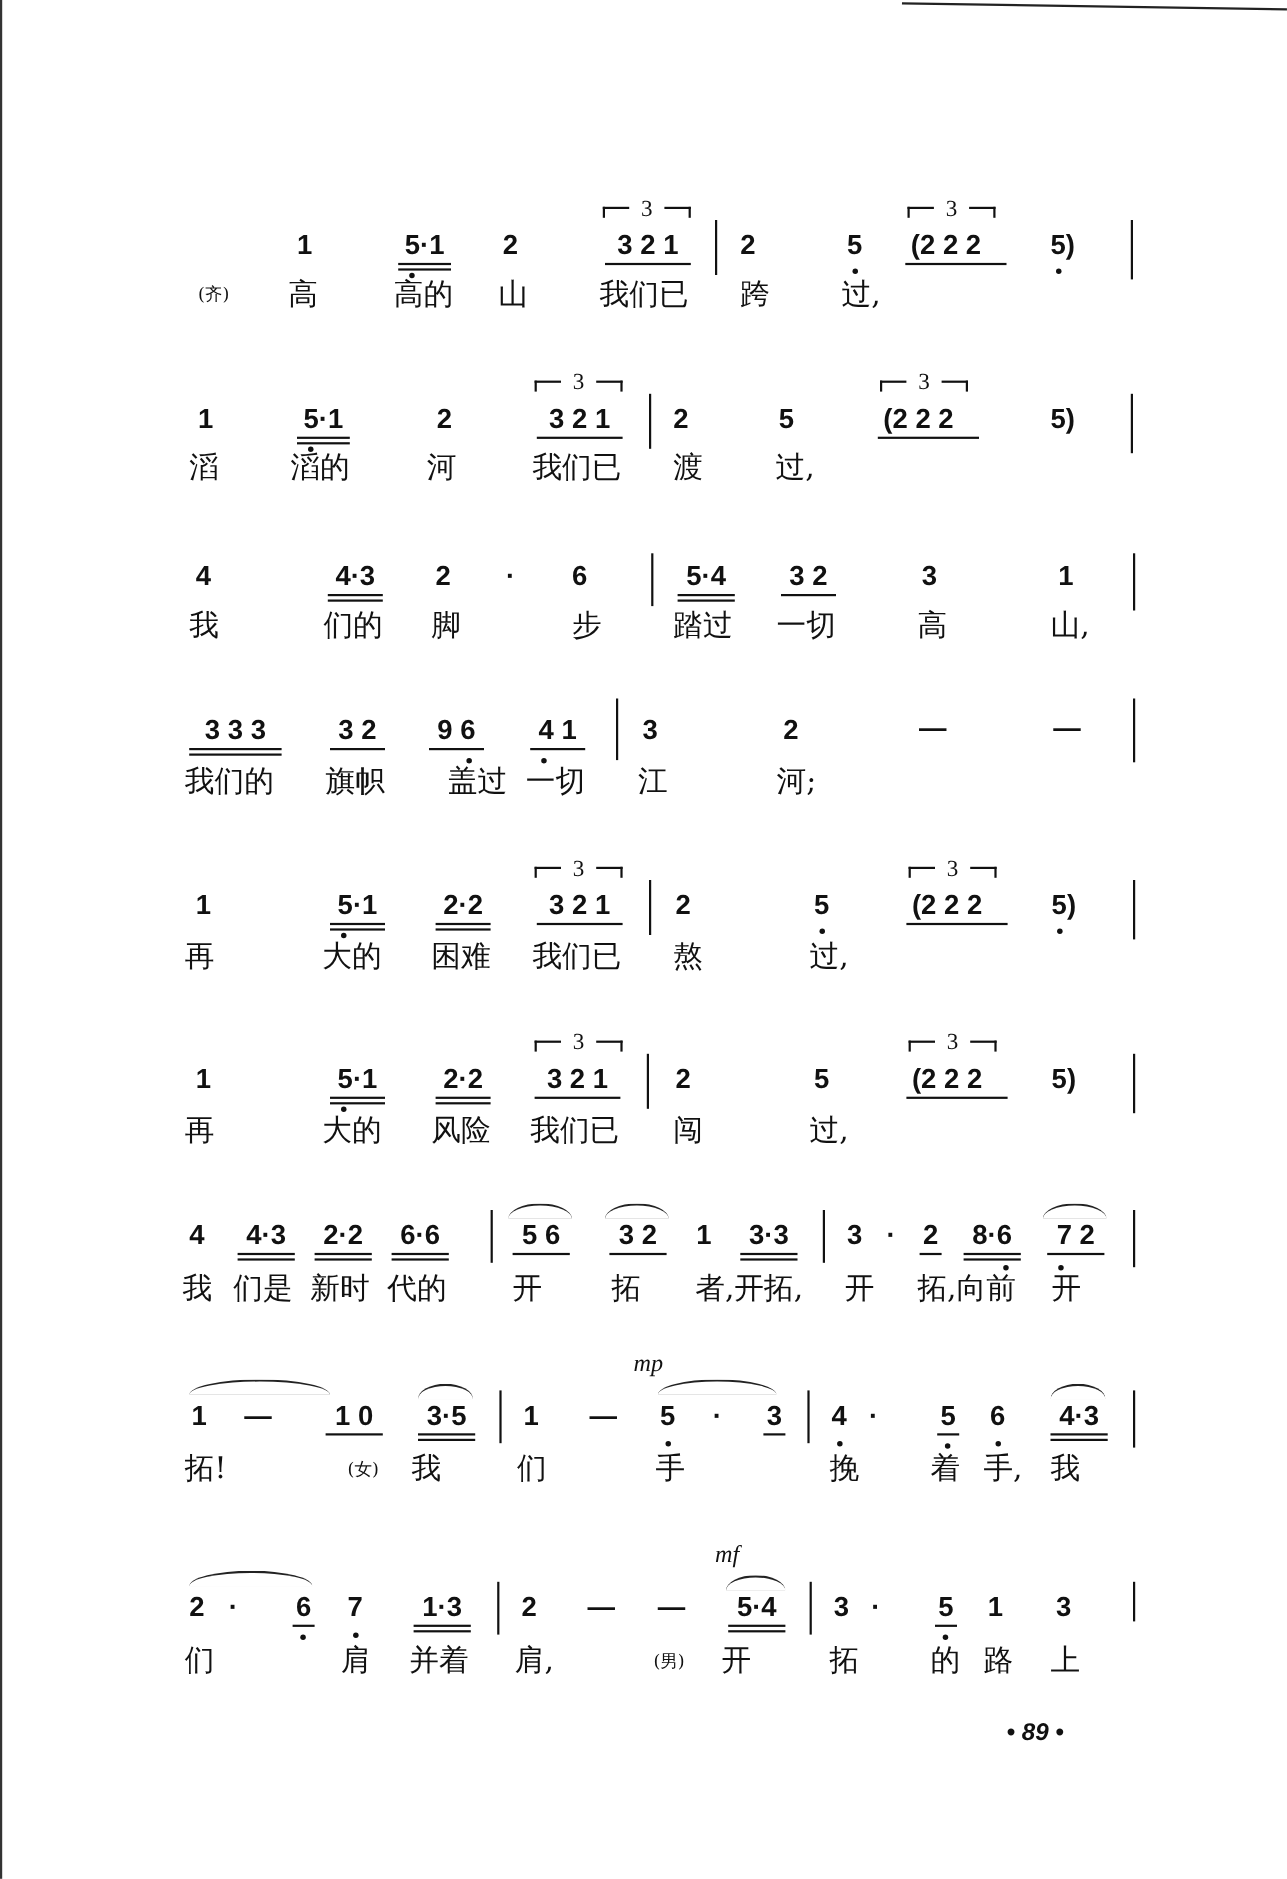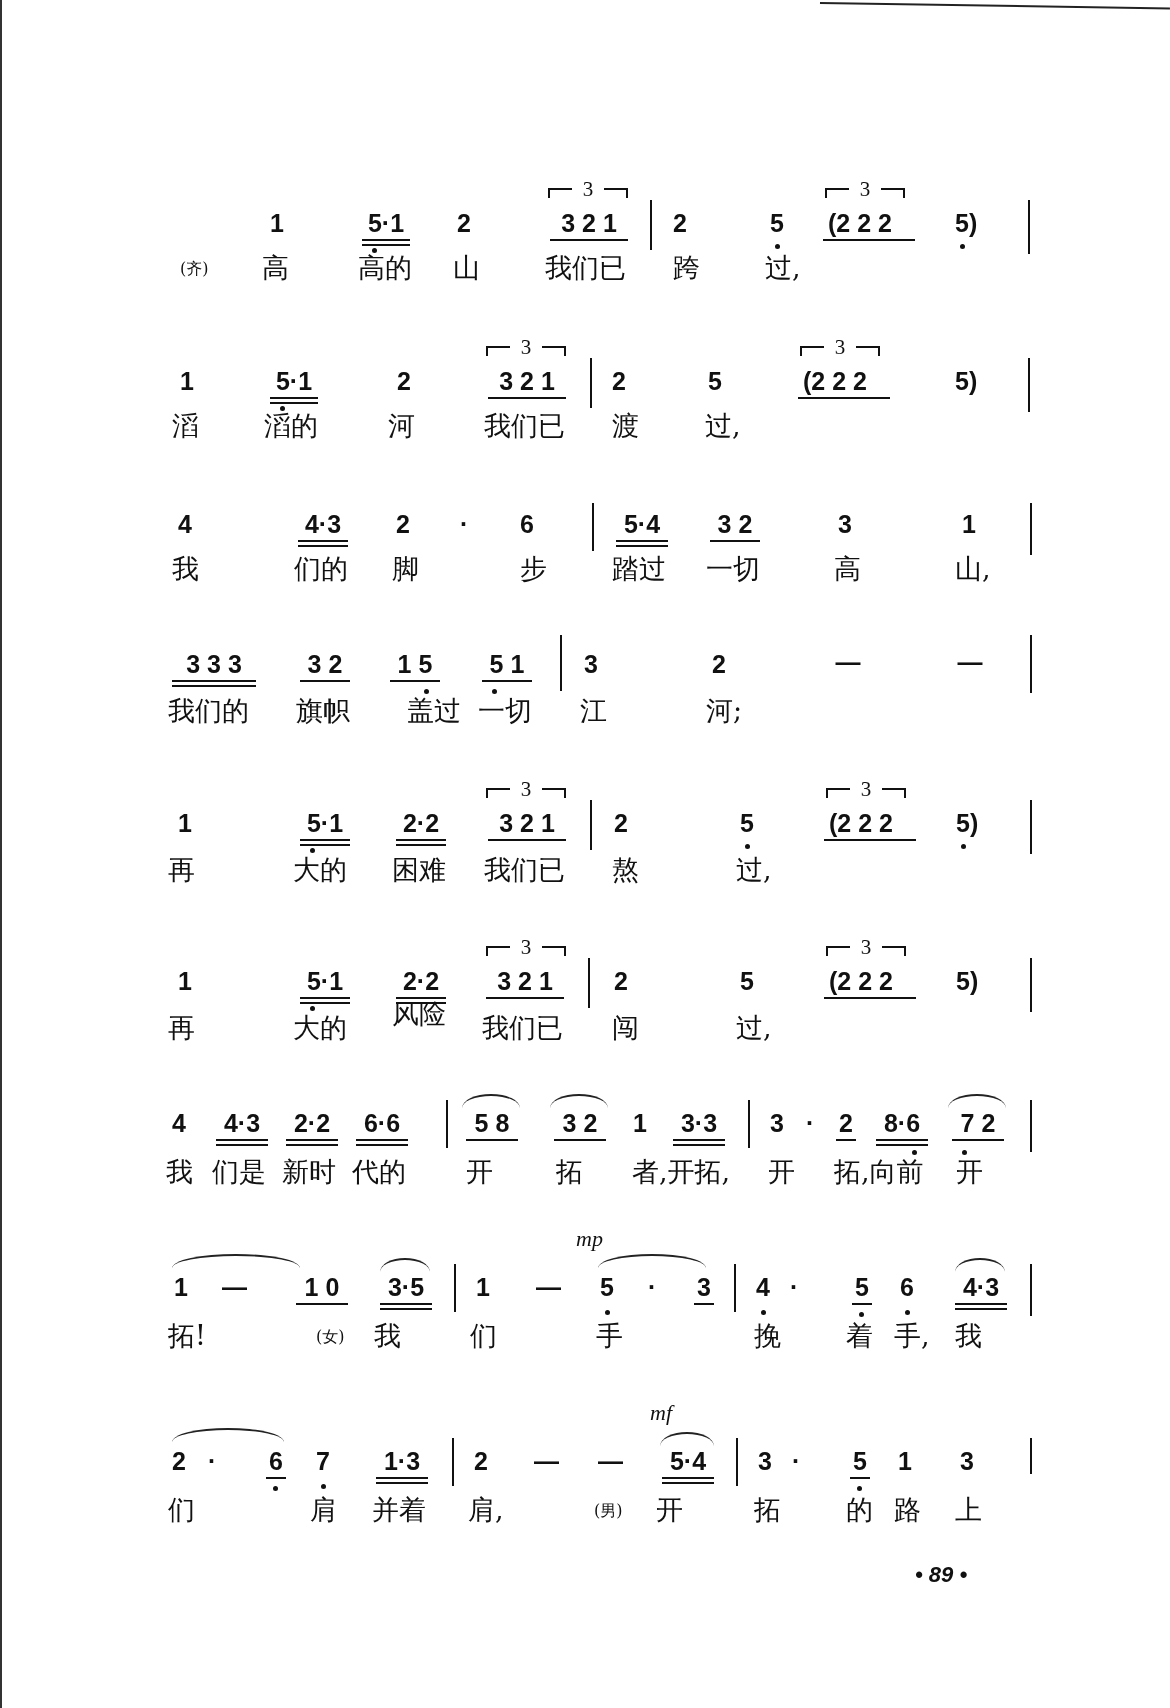--- a/index.html
+++ b/index.html
@@ -99,22 +99,22 @@
   <span class="tok lyr" style="left:520px;top:48px">步</span>
   <span class="tok lyr" style="left:612px;top:48px">踏过</span>
   <span class="tok lyr" style="left:706px;top:48px">一切</span>
   <span class="tok lyr" style="left:834px;top:48px">高</span>
   <span class="tok lyr" style="left:955px;top:48px">山,</span>
 </div>
 
 <div class="system" style="top:645px">
   <span class="tok note" style="left:172px;top:4px;width:84px"><span>3 3 3</span><i class="u u1"></i><i class="u u2"></i></span>
   <span class="tok note" style="left:300px;top:4px;width:50px"><span>3 2</span><i class="u u1"></i></span>
-  <span class="tok note" style="left:390px;top:4px;width:50px"><span>1 5</span><i class="u u1"></i><i class="dotb" style="left:34px;top:40px"></i></span>
-  <span class="tok note" style="left:482px;top:4px;width:50px"><span>5 1</span><i class="u u1"></i><i class="dotb" style="left:10px;top:40px"></i></span>
+  <span class="tok note" style="left:390px;top:4px;width:50px"><span>9 6</span><i class="u u1"></i><i class="dotb" style="left:34px;top:40px"></i></span>
+  <span class="tok note" style="left:482px;top:4px;width:50px"><span>4 1</span><i class="u u1"></i><i class="dotb" style="left:10px;top:40px"></i></span>
   <div class="bar" style="left:560px;top:-10px;height:56px"></div>
   <span class="tok note" style="left:584px;top:4px">3</span>
   <span class="tok note" style="left:712px;top:4px">2</span>
   <span class="tok note" style="left:828px;top:2px;width:40px">—</span>
   <span class="tok note" style="left:950px;top:2px;width:40px">—</span>
   <div class="bar" style="left:1030px;top:-10px;height:58px"></div>
 
   <span class="tok lyr" style="left:168px;top:50px">我们的</span>
   <span class="tok lyr" style="left:296px;top:50px">旗帜</span>
   <span class="tok lyr" style="left:407px;top:50px">盖过</span>
@@ -156,37 +156,37 @@
   <span class="tok note" style="left:486px;top:8px;width:78px"><span>3 2 1</span><i class="u u1"></i></span>
   <div class="bar" style="left:588px;top:0;height:50px"></div>
   <span class="tok note" style="left:614px;top:8px">2</span>
   <span class="tok note" style="left:740px;top:8px">5</span>
   <span class="tok note" style="left:806px;top:8px;width:110px"><span>(2 2 2</span><i class="u u1" style="left:18px"></i></span>
   <span class="tok note" style="left:956px;top:8px">5)</span>
   <div class="bar" style="left:1030px;top:0;height:54px"></div>
 
   <span class="tok lyr" style="left:168px;top:54px">再</span>
   <span class="tok lyr" style="left:293px;top:54px">大的</span>
-  <span class="tok lyr" style="left:392px;top:40px">风险</span>
+  <span class="tok lyr" style="left:392px;top:54px">风险</span>
   <span class="tok lyr" style="left:482px;top:54px">我们已</span>
   <span class="tok lyr" style="left:612px;top:54px">闯</span>
   <span class="tok lyr" style="left:736px;top:54px">过,</span>
 </div>
 
 <div class="system" style="top:1098px">
   <div class="slur" style="left:462px;top:-4px;width:58px"></div>
   <div class="slur" style="left:550px;top:-4px;width:58px"></div>
   <div class="slur" style="left:948px;top:-4px;width:58px"></div>
 
   <span class="tok note" style="left:172px;top:10px">4</span>
   <span class="tok note" style="left:216px;top:10px;width:52px"><span>4·3</span><i class="u u1"></i><i class="u u2"></i></span>
   <span class="tok note" style="left:286px;top:10px;width:52px"><span>2·2</span><i class="u u1"></i><i class="u u2"></i></span>
   <span class="tok note" style="left:356px;top:10px;width:52px"><span>6·6</span><i class="u u1"></i><i class="u u2"></i></span>
   <div class="bar" style="left:446px;top:2px;height:48px"></div>
-  <span class="tok note" style="left:466px;top:10px;width:52px"><span>5 8</span><i class="u u1"></i></span>
+  <span class="tok note" style="left:466px;top:10px;width:52px"><span>5 6</span><i class="u u1"></i></span>
   <span class="tok note" style="left:554px;top:10px;width:52px"><span>3 2</span><i class="u u1"></i></span>
   <span class="tok note" style="left:633px;top:10px">1</span>
   <span class="tok note" style="left:673px;top:10px;width:52px"><span>3·3</span><i class="u u1"></i><i class="u u2"></i></span>
   <div class="bar" style="left:748px;top:2px;height:48px"></div>
   <span class="tok note" style="left:770px;top:10px">3</span>
   <span class="tok note" style="left:806px;top:10px">·</span>
   <span class="tok note" style="left:836px;top:10px;width:20px"><span>2</span><i class="u u1"></i></span>
   <span class="tok note" style="left:876px;top:10px;width:52px"><span>8·6</span><i class="u u1"></i><i class="u u2"></i><i class="dotb" style="left:36px;top:42px"></i></span>
   <span class="tok note" style="left:952px;top:10px;width:52px"><span>7 2</span><i class="u u1"></i><i class="dotb" style="left:10px;top:42px"></i></span>
   <div class="bar" style="left:1030px;top:2px;height:52px"></div>

